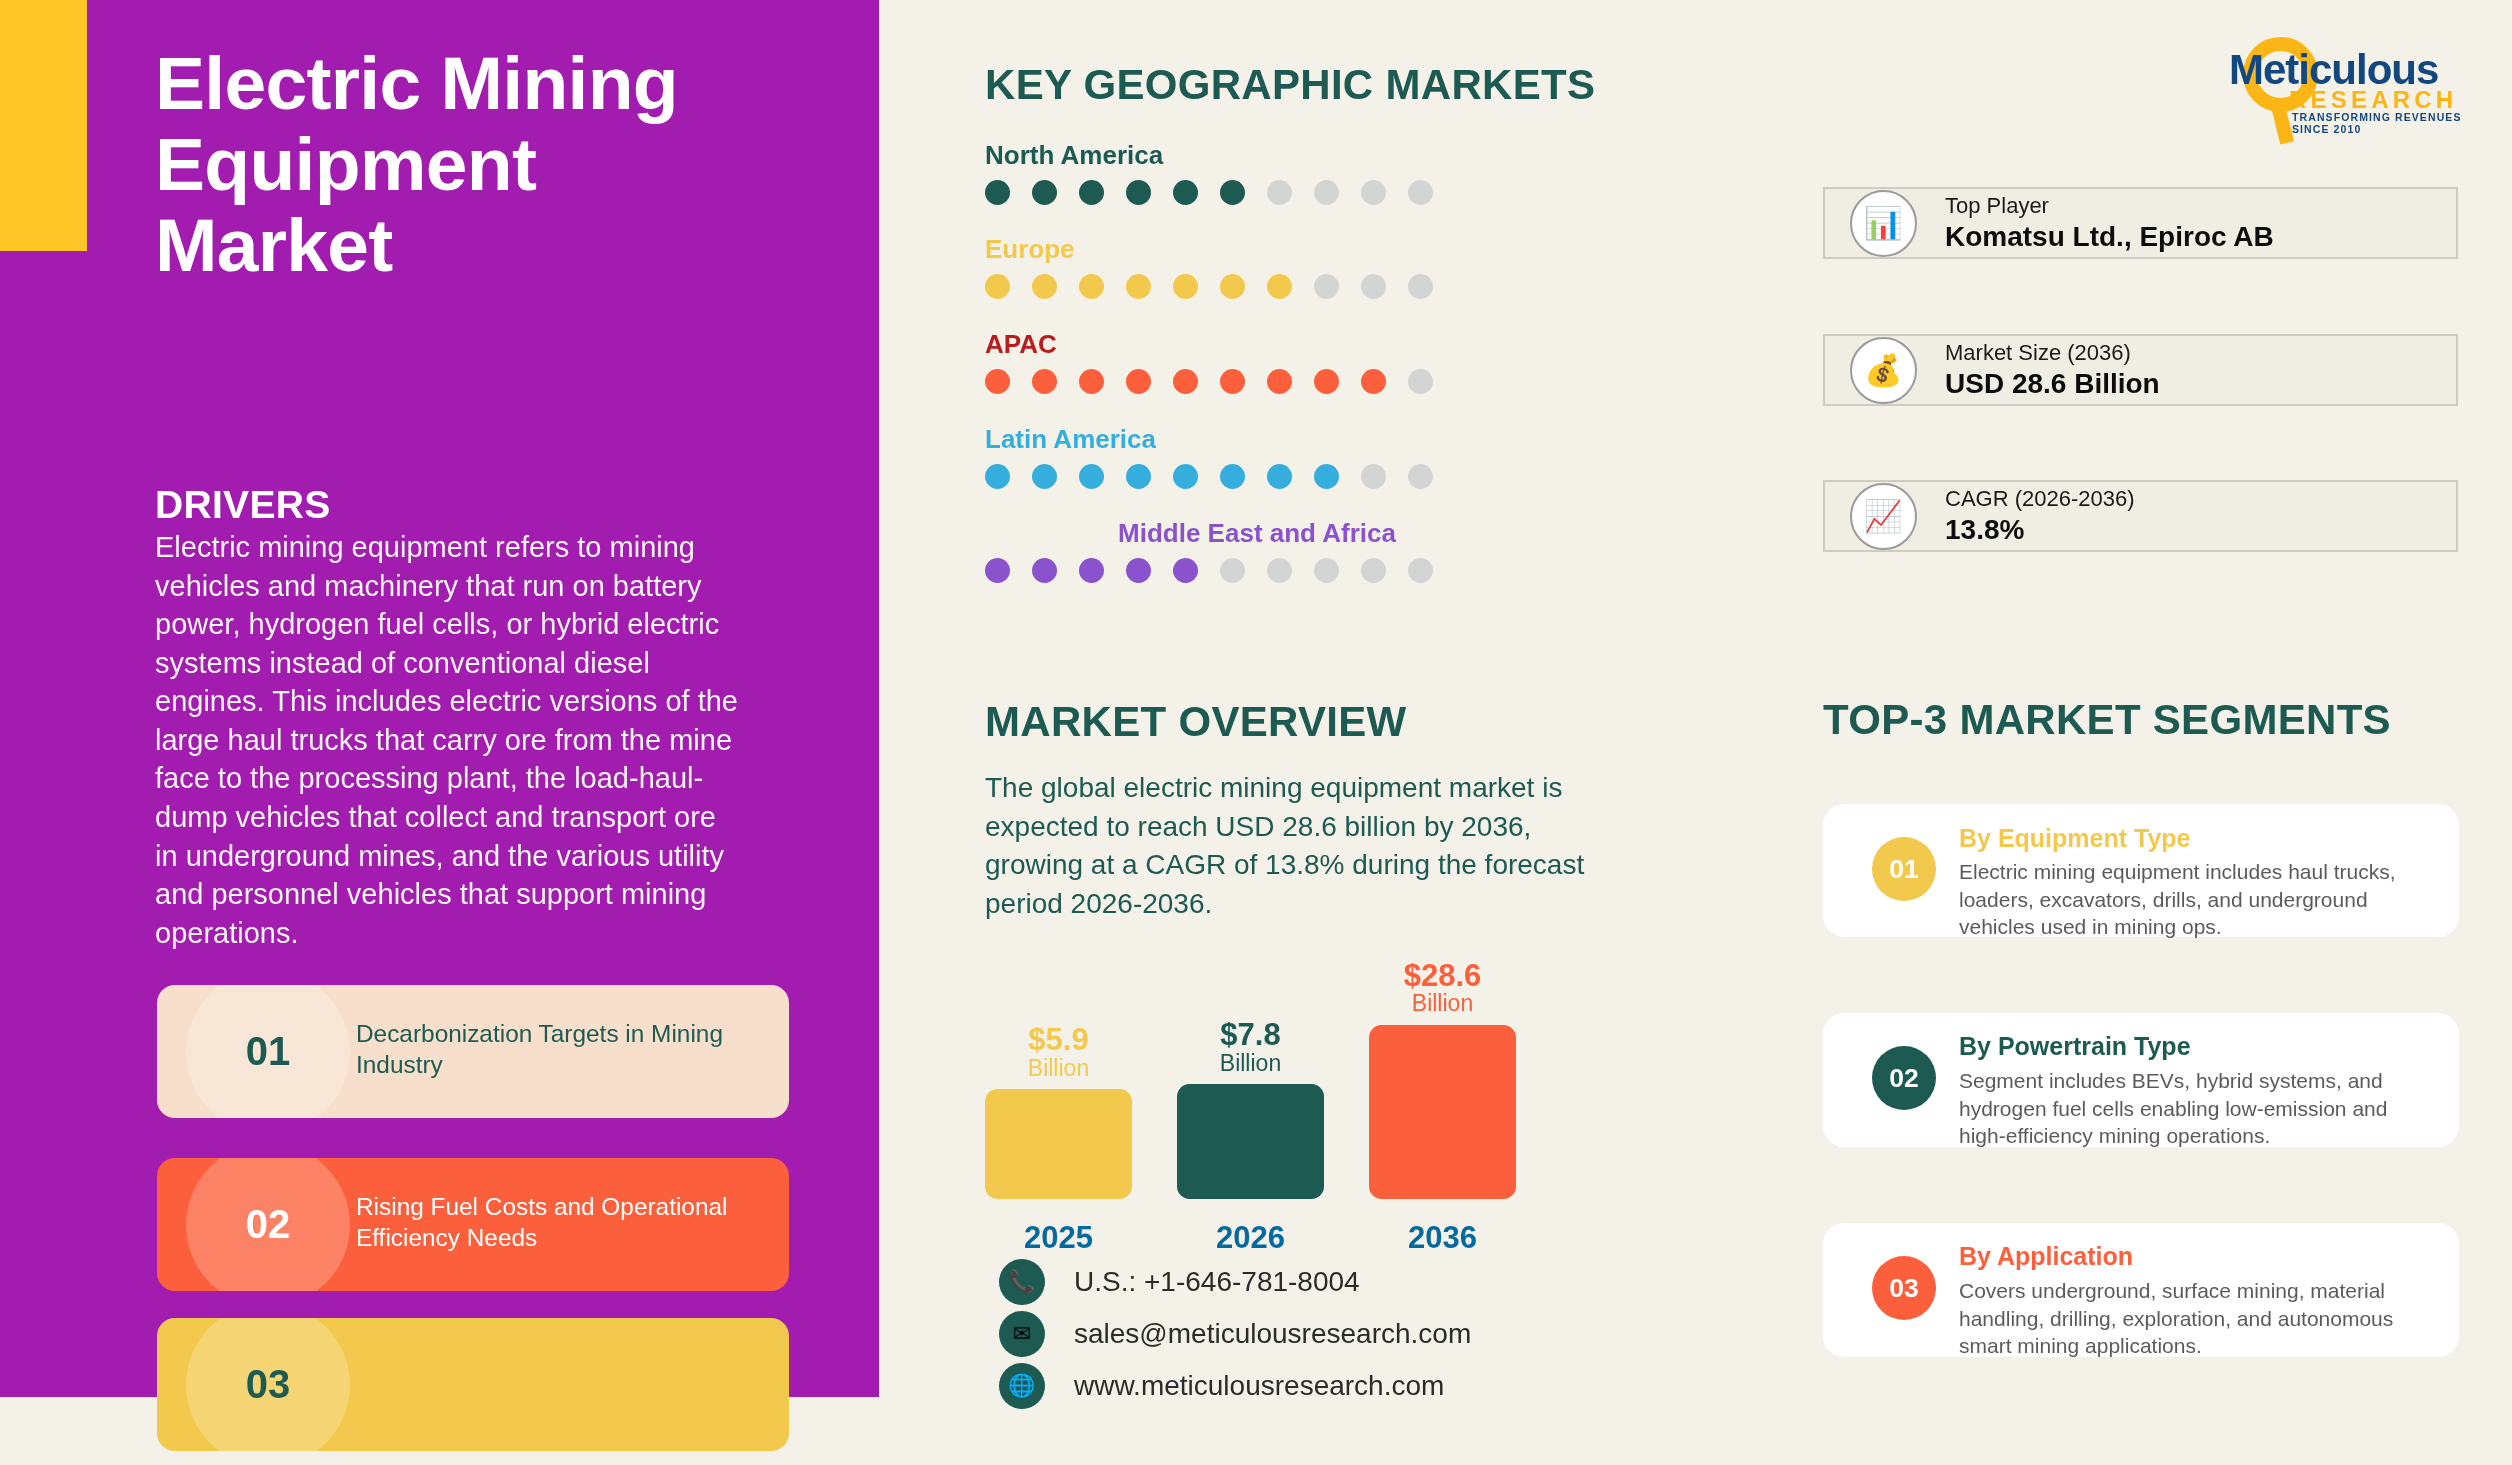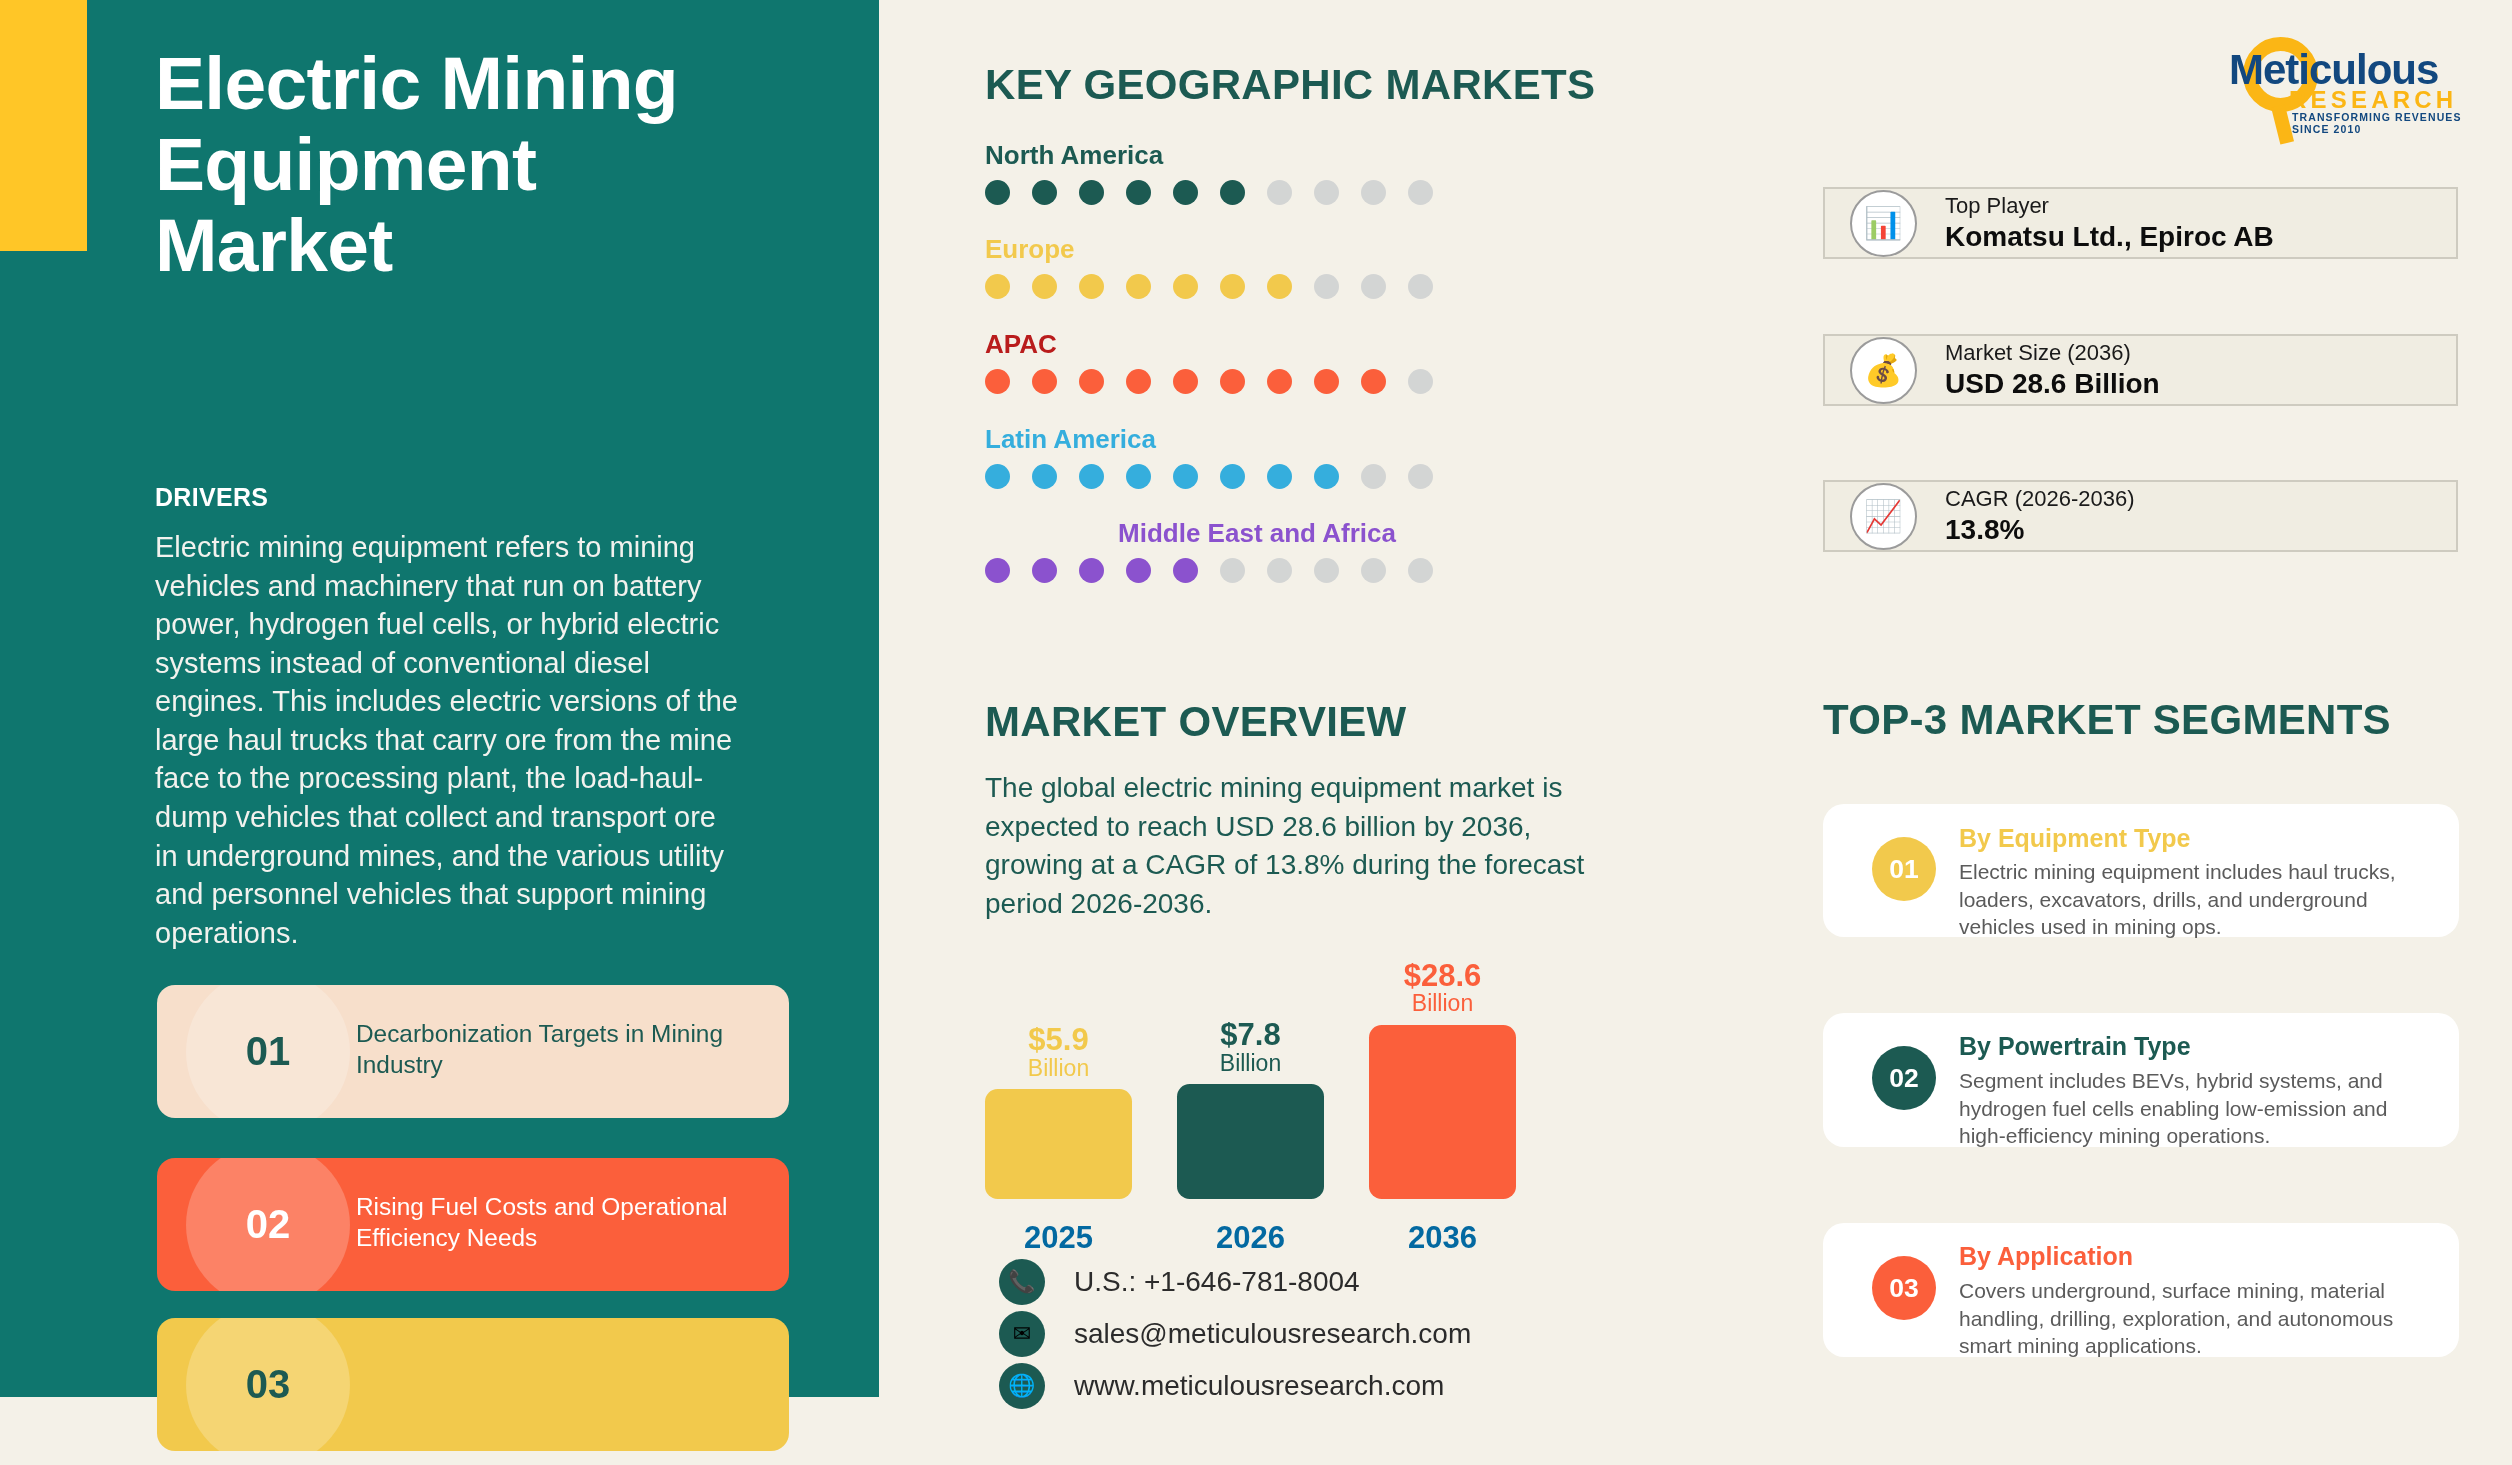--- a/index.html
+++ b/index.html
@@ -7,35 +7,35 @@
   body {
     background:#F4F1E8;
     font-family:"Liberation Sans", sans-serif;
     position:relative;
     overflow:hidden;
   }
 
   
   .left-panel{
     position:absolute; left:0; top:0; width:879px; height:1397px;
-    background:#0f766e;
+    background:#a21caf;
   }
   .accent-bar{
     position:absolute; left:0; top:0; width:87px; height:251px;
     background:#FFC627;
   }
   .main-title{
     position:absolute; left:155px; top:43px; width:628px;
     color:#FFFFFF;
     font-size:75px; font-weight:700; line-height:1.08;
     letter-spacing:-0.7px;
   }
   .drivers-heading{
     position:absolute; left:155px; top:483px;
-    color:#FFFFFF; font-size:25px; font-weight:700; letter-spacing:0.3px;
+    color:#FFFFFF; font-size:39px; font-weight:700; letter-spacing:0.3px;
   }
   .drivers-body{
     position:absolute; left:155px; top:528px; width:586px;
     color:#F2F2EE; font-size:29px; line-height:1.33; font-weight:400;
   }
 
   
   .driver-card{
     position:absolute; left:157px; width:632px; height:133px;
     border-radius:18px; overflow:hidden;

